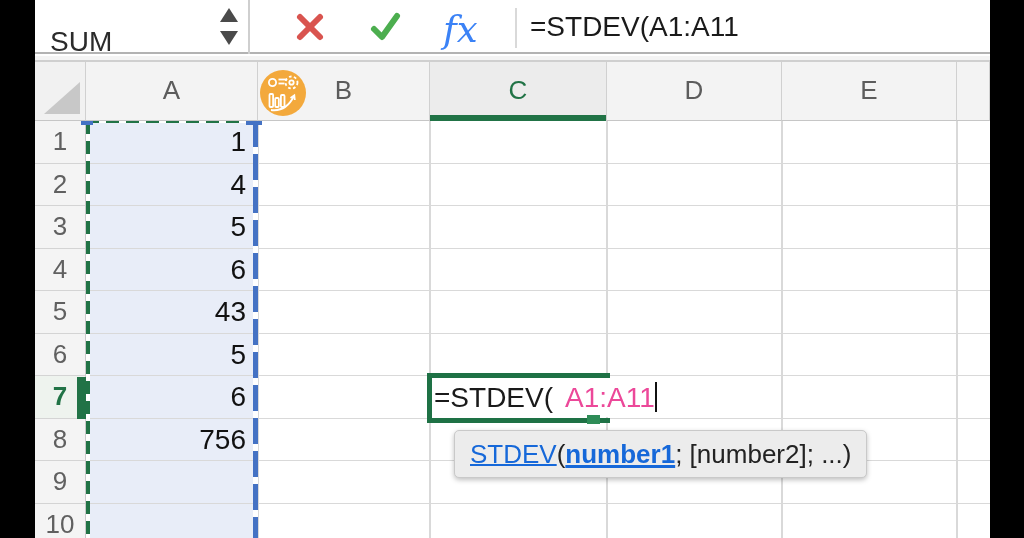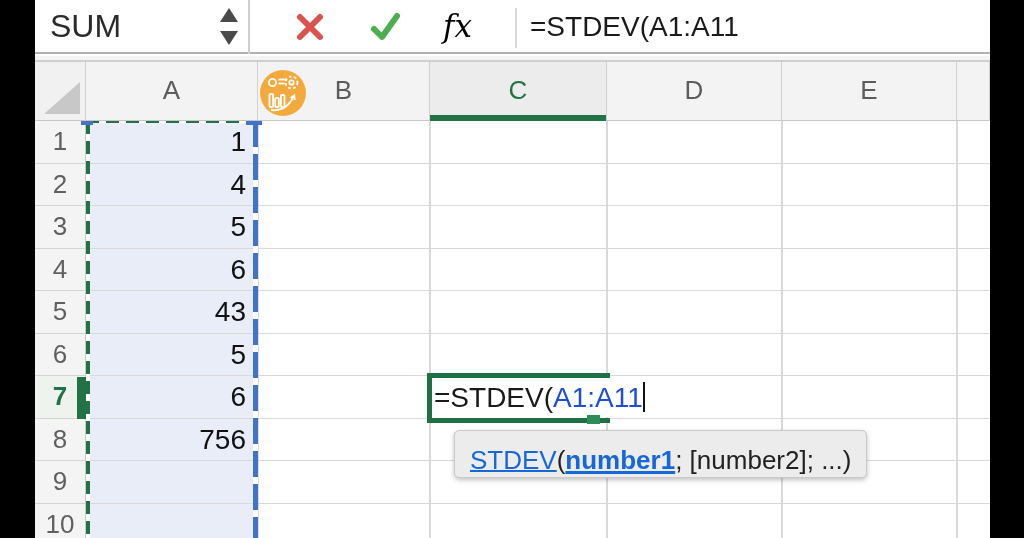--- a/index.html
+++ b/index.html
@@ -5,33 +5,33 @@
   * { margin:0; padding:0; box-sizing:border-box; }
   html,body { background:#000; }
   .screen { position:relative; width:1024px; height:538px; background:#fff; overflow:hidden;
             font-family:"Liberation Sans", sans-serif; }
 
   
   .topbar { position:absolute; left:0; top:0; width:1024px; height:54px; background:#fff;
             border-bottom:2px solid #b3b3b3; z-index:20; }
   .topbar-strip { position:absolute; left:0; top:56px; width:1024px; height:6px; background:#f4f4f4;
             border-bottom:2px solid #cfcfcf; z-index:20; }
-  .namebox-text { position:absolute; left:50px; top:8px; font-size:32px; color:#2b2b2b; }
+  .namebox-text { position:absolute; left:50px; top:26px; font-size:28px; color:#2b2b2b; }
   .spinner { position:absolute; left:218px; top:7px; width:22px; height:40px; cursor:default; }
   .tri-up   { position:absolute; left:2px; top:1px;  width:0; height:0;
               border-left:9px solid transparent; border-right:9px solid transparent;
               border-bottom:14px solid #4a4a4a; }
   .tri-down { position:absolute; left:2px; top:24px; width:0; height:0;
               border-left:9px solid transparent; border-right:9px solid transparent;
               border-top:14px solid #4a4a4a; }
   .vdiv1 { position:absolute; left:248px; top:0; width:2px; height:54px; background:#cfcfcf; }
   .vdiv2 { position:absolute; left:515px; top:8px; width:2px; height:40px; background:#d9d9d9; }
   .fbtn { position:absolute; top:10px; width:34px; height:34px; }
   .fx-label { position:absolute; left:443px; top:8px; font-family:"DejaVu Serif", serif;
-              font-style:italic; font-size:31px; color:#000000; }
+              font-style:italic; font-size:37px; color:#3b82f6; }
   .formula-text { position:absolute; left:530px; top:11px; font-size:28px; color:#1a1a1a; white-space:pre; }
 
   
   .headers { position:absolute; left:0; top:62px; width:1024px; height:59px; z-index:6; }
   .hcell { position:absolute; top:0; height:59px; background:#f3f3f3;
            border-right:1px solid #d0d0d0; border-bottom:1px solid #c6c6c6;
            color:#5c5c5c; font-size:26px; text-align:center; line-height:57px; }
   .corner { left:35px; width:51px; background:#f1f1f1; }
   .corner-tri { position:absolute; right:5px; bottom:6px; width:0; height:0;
                 border-left:36px solid transparent; border-bottom:32px solid #c8c8c8; }
@@ -73,25 +73,25 @@
 
   
   .c7-white { position:absolute; left:431px; top:378px; width:217px; height:39px; background:#fff; z-index:7; }
   .c7-border { position:absolute; background:#1e7145; z-index:8; }
   .c7-top    { left:427px; top:373px; width:183px; height:5px; }
   .c7-left   { left:427px; top:373px; width:5px;  height:50px; }
   .c7-bottom { left:427px; top:418px; width:183px; height:5px; }
   .c7-handle { position:absolute; left:587px; top:415px; width:13px; height:9px; background:#2e8c57; z-index:9; }
   .c7-text { position:absolute; left:434px; top:382px; font-size:28px; color:#1a1a1a;
              white-space:pre; z-index:9; }
-  .c7-ref { color:#1d4ed8; }
+  .c7-ref { color:#ec4899;margin-left:12px; }
   .caret { display:inline-block; width:2px; height:30px; background:#111; vertical-align:-5px; }
 
   
-  .tooltip { position:absolute; left:454px; top:430px; height:48px; padding:6px 15px; z-index:10;
+  .tooltip { position:absolute; left:454px; top:430px; height:48px; padding:0 15px; z-index:10;
              background:#ececec; border:1px solid #c9c9c9; border-radius:5px;
              box-shadow:0 2px 5px rgba(0,0,0,0.25); font-size:26px; color:#222;
              line-height:46px; white-space:pre; }
   .tt-link { color:#1668d9; text-decoration:underline; text-decoration-thickness:2px; }
   .tt-arg  { color:#1668d9; font-weight:bold; text-decoration:underline; text-decoration-thickness:2.5px; }
 
   
   .watermark { position:absolute; left:260px; top:70px; width:46px; height:46px; z-index:12; }
   .blackbar { position:absolute; top:0; height:538px; background:#000; z-index:40; }
   .bb-left { left:0; width:35px; }

